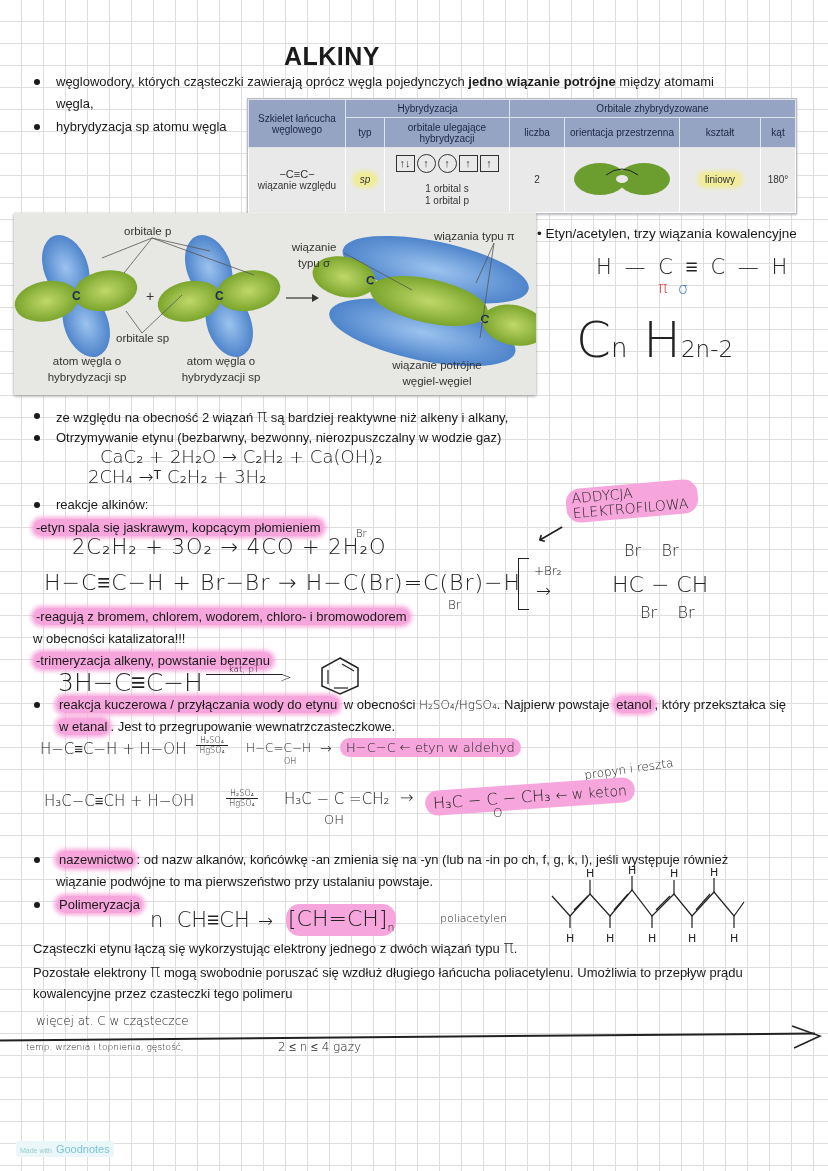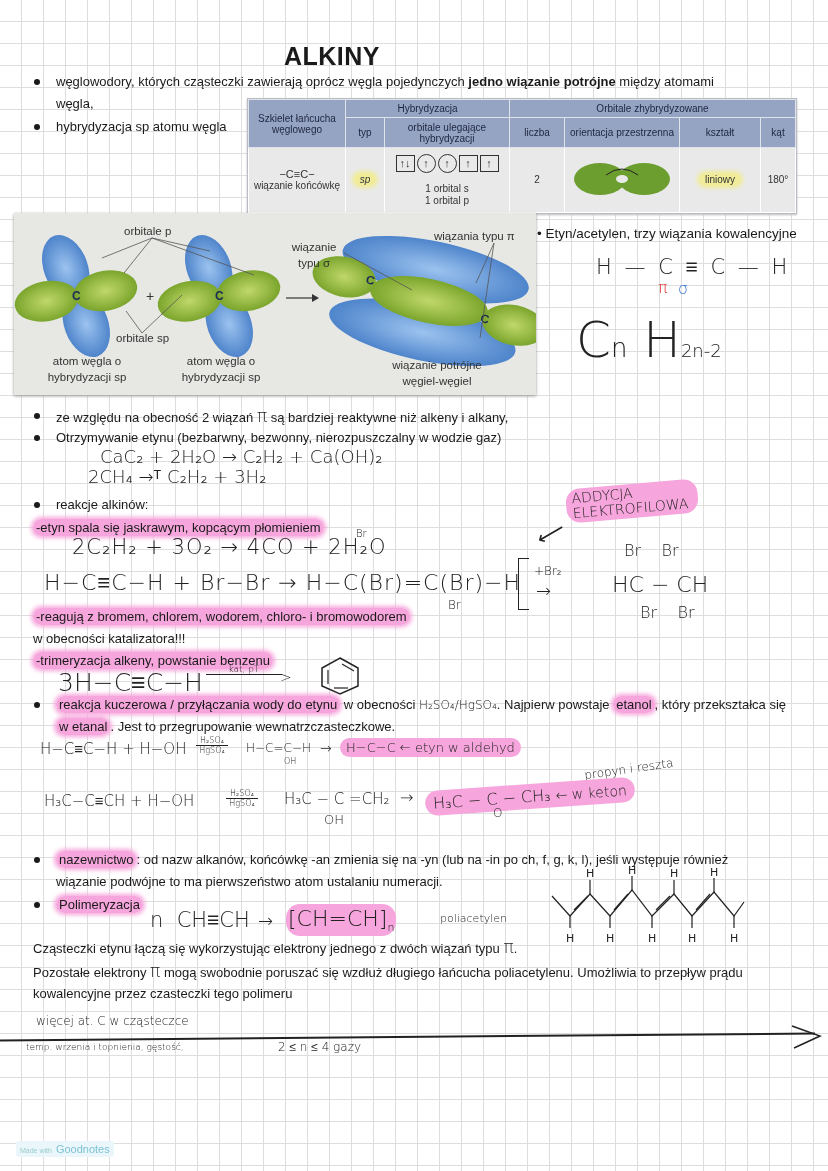--- a/index.html
+++ b/index.html
@@ -60,21 +60,21 @@
       <th style="width:34px;">typ</th>
       <th style="width:120px;">orbitale ulegające hybrydyzacji</th>
       <th style="width:50px;">liczba</th>
       <th style="width:110px;">orientacja przestrzenna</th>
       <th style="width:76px;">kształt</th>
       <th>kąt</th>
     </tr>
     <tr>
       <td>
         <div style="font-size:11px;">−C≡C−</div>
-        <div>wiązanie końcówkę</div>
+        <div>wiązanie względu</div>
       </td>
       <td><i class="yl">sp</i></td>
       <td>
         <div style="margin-bottom:10px;">
           <span class="box">↑↓</span><span class="circ">↑</span><span class="circ">↑</span><span class="box">↑</span><span class="box">↑</span>
         </div>
         <div>1 orbital s</div>
         <div>1 orbital p</div>
       </td>
       <td>2</td>
@@ -152,21 +152,21 @@
   <div class="lbl" style="left:18px;top:140px;width:110px;white-space:normal;">atom węgla o hybrydyzacji sp</div>
   <div class="lbl" style="left:152px;top:140px;width:110px;white-space:normal;">atom węgla o hybrydyzacji sp</div>
   <div class="lbl" style="left:368px;top:144px;width:110px;white-space:normal;">wiązanie potrójne węgiel-węgiel</div>
 </div>
 
 <div class="abs txt" style="left:537px;top:223px;font-size:13.5px;">• <span>Etyn/acetylen, trzy wiązania kowalencyjne</span></div>
 <div class="abs hand" style="left:596px;top:255px;font-size:21px;letter-spacing:3px;">H — C ≡ C — H</div>
 <div class="abs hand" style="left:658px;top:278px;font-size:16px;color:#d22;">π</div>
 <div class="abs hand" style="left:678px;top:279px;font-size:16px;color:#2a6ad4;">σ</div>
 <div class="abs hand" style="left:576px;top:310px;font-size:50px;line-height:60px;">
-  <span>C</span><span style="font-size:26px;">n</span> <span>H</span><span style="font-size:18px;">2n-2</span>
+  <span>C</span><span style="font-size:26px;">n</span> <span>H</span><span style="font-size:23px;">2n-2</span>
 </div>
 
 <div class="bullet" style="top:405px;">
   <span style="margin-left:22px;">ze względu na obecność 2 wiązań </span><span class="hand" style="font-size:17px;">π</span><span> są bardziej reaktywne niż alkeny i alkany,</span>
 </div>
 <div class="bullet" style="top:427px;">
   <span style="margin-left:22px;">Otrzymywanie etynu (bezbarwny, bezwonny, nierozpuszczalny w wodzie gaz)</span>
 </div>
 <div class="abs hand" style="left:100px;top:446px;font-size:18px;">CaC₂ + 2H₂O → C₂H₂ + Ca(OH)₂</div>
 <div class="abs hand" style="left:88px;top:466px;font-size:18px;">2CH₄ →ᵀ C₂H₂ + 3H₂</div>
@@ -231,21 +231,21 @@
 <div class="abs hand" style="left:400px;top:788px;font-size:16px;">→</div>
 <div class="abs hand" style="left:425px;top:784px;font-size:16px;background:#f6a6dc;border-radius:14px;padding:3px 8px;transform:rotate(-4deg);">
   <span>H₃C − C − CH₃</span>
   <span style="font-size:14px;">← w keton</span>
 </div>
 <div class="abs hand" style="left:493px;top:806px;font-size:12px;">O</div>
 
 <div class="bullet" style="top:849px;">
   <span style="margin-left:22px;" class="hl">nazewnictwo</span><span>: od nazw alkanów, końcówkę -an zmienia się na -yn (lub na -in po ch, f, g, k, l), jeśli występuje również</span>
 </div>
-<div class="abs txt" style="left:56px;top:871px;">wiązanie podwójne to ma pierwszeństwo atom ustalaniu numeracji.</div>
+<div class="abs txt" style="left:56px;top:871px;">wiązanie podwójne to ma pierwszeństwo przy ustalaniu powstaje.</div>
 
 <div class="bullet" style="top:894px;">
   <span style="margin-left:22px;" class="hl">Polimeryzacja</span>
 </div>
 <div class="abs hand" style="left:150px;top:908px;font-size:21px;white-space:pre;">n  CH≡CH</div>
 <div class="abs hand" style="left:258px;top:910px;font-size:18px;">→</div>
 <div class="abs hand" style="left:286px;top:904px;font-size:22px;background:#f6a6dc;border-radius:14px;padding:2px 2px;">
   <span>[CH=CH]</span><sub style="font-size:11px;">n</sub>
 </div>
 <div class="abs hand" style="left:440px;top:912px;font-size:11px;">poliacetylen</div>

